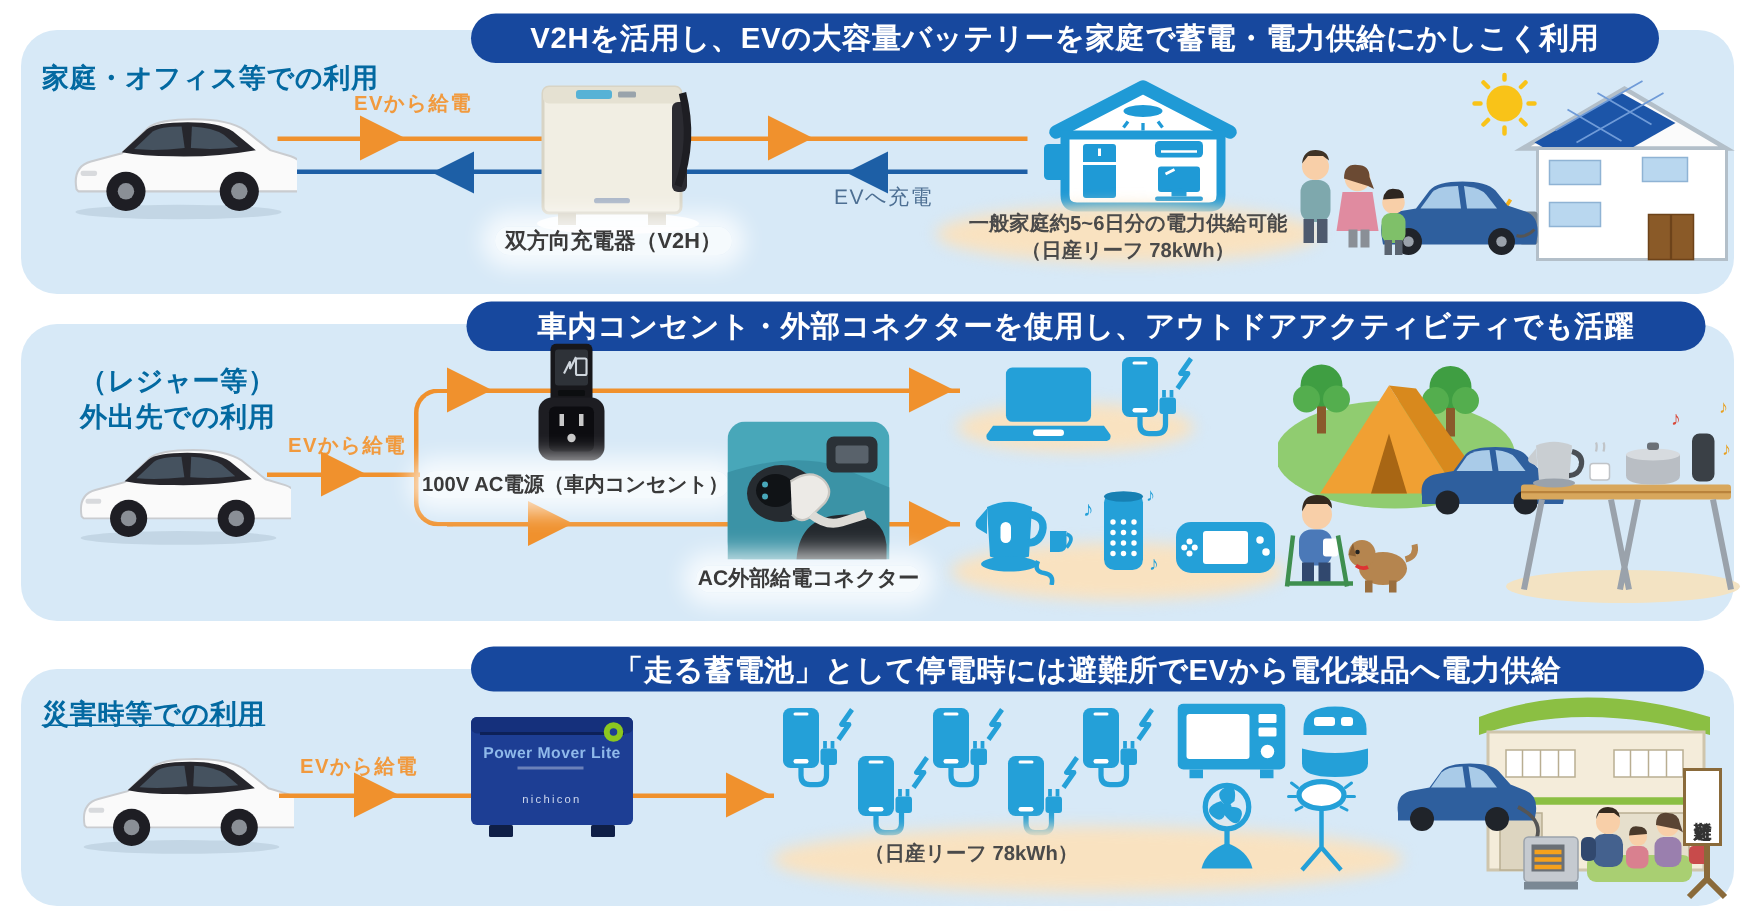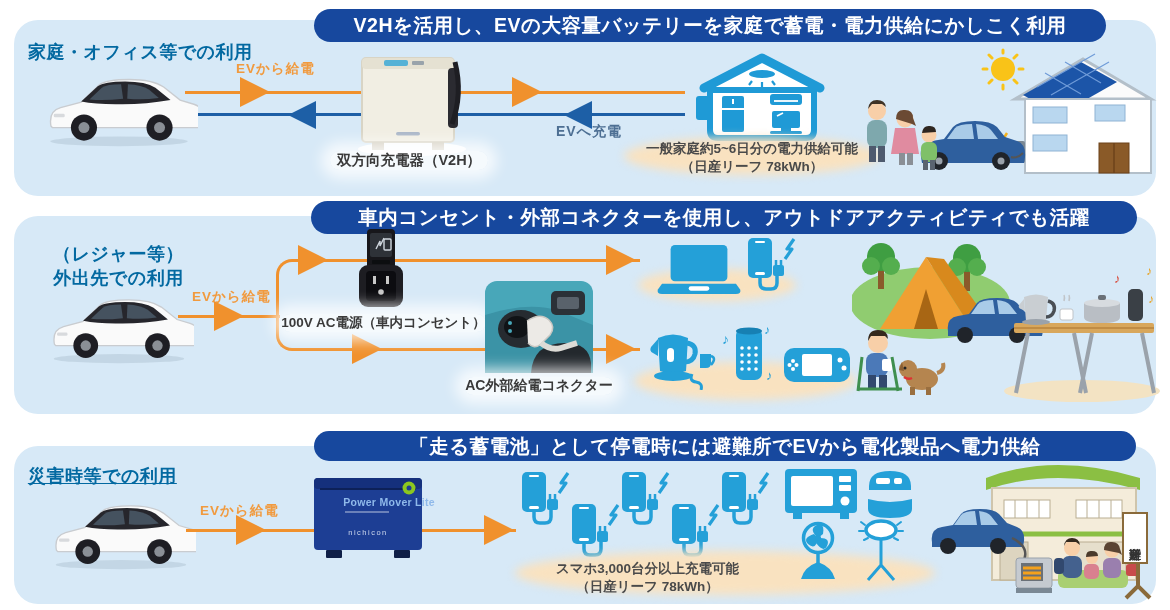--- a/index.html
+++ b/index.html
@@ -11,21 +11,21 @@
   font-size:19.5px; display:flex; align-items:center; justify-content:center; letter-spacing:.5px; white-space:nowrap; }
 .sec-title { position:absolute; font-weight:800; color:#0369a1; font-size:18px; letter-spacing:.5px; white-space:nowrap; }
 .sec-title.center { text-align:center; line-height:1.35; }
 .hline { position:absolute; height:3px; }
 .oline { background:#f0912d; }
 .bline { background:#1d5fa6; }
 .arr-r { position:absolute; width:0; height:0; border-top:15px solid transparent; border-bottom:15px solid transparent; border-left:30px solid #f0912d; }
 .arr-l { position:absolute; width:0; height:0; border-top:14px solid transparent; border-bottom:14px solid transparent; border-right:28px solid #1d5fa6; }
 .bracket { position:absolute; border-left:3px solid #f0912d; border-top:3px solid #f0912d; border-bottom:3px solid #f0912d; border-radius:16px 0 0 16px; }
 .olabel { position:absolute; color:#f19a3e; font-weight:bold; font-size:13.5px; letter-spacing:1px; white-space:nowrap; }
-.blabel { position:absolute; color:#4d6f93; font-weight:bold; font-size:14px; letter-spacing:1px; white-space:nowrap; }
+.blabel { position:absolute; color:#4d6f93; font-weight:normal; font-size:14px; letter-spacing:1px; white-space:nowrap; }
 .dlabel { position:absolute; color:#3a3a3a; font-size:14.5px; font-weight:600; text-align:center;
   background:rgba(255,255,255,.75); border-radius:24px; box-shadow:0 0 14px 9px rgba(255,255,255,.75); white-space:nowrap; }
 .glow { position:absolute; background:#f9e2c0; border-radius:50%; filter:blur(5px); }
 .cap { position:absolute; color:#4a4a4a; font-size:13.5px; text-align:center; line-height:1.3; font-weight:600; }
 .pm-name { position:absolute; color:#8fb9ea; font-weight:bold; font-size:10.5px; text-align:center; letter-spacing:.3px; }
 .pm-sub { position:absolute; background:rgba(255,255,255,.35); }
 .pm-brand { position:absolute; color:#cfd9ee; font-size:7.5px; text-align:center; letter-spacing:1.5px; }
 .sign { position:absolute; background:#fff; border:2px solid #8a6a3a; color:#333; font-size:12px; font-weight:bold;
   writing-mode:vertical-rl; text-align:center; display:flex; align-items:center; justify-content:center; line-height:1; }
 </style>
@@ -339,21 +339,21 @@
 
   <svg class="abs" style="left:312px;top:478px;" width="112" height="84" viewBox="0 0 112 84">
     <rect x="2" y="0" width="108" height="72" rx="4" fill="#1d3e94"></rect>
     <rect x="2" y="0" width="108" height="11" rx="4" fill="#15307c"></rect>
     <path d="M8 11 h96" stroke="#0d2158" stroke-width="2"></path>
     <circle cx="97" cy="10" r="6.5" fill="#8cc71f"></circle>
     <circle cx="97" cy="10" r="2.5" fill="#1d3e94"></circle>
     <rect x="14" y="72" width="16" height="8" rx="1" fill="#0f1f47"></rect>
     <rect x="82" y="72" width="16" height="8" rx="1" fill="#0f1f47"></rect>
   </svg>
-  <div class="pm-name" style="left:335px;top:496px;width:100px;text-align:right;">Power Mover Lite</div>
+  <div class="pm-name" style="left:318px;top:496px;width:100px;">Power Mover Lite</div>
   <div class="pm-sub" style="left:345px;top:511px;width:44px;height:2px;"></div>
   <div class="pm-brand" style="left:318px;top:528px;width:100px;">nichicon</div>
 
   <svg class="abs" style="left:520px;top:470px;" width="250" height="88" viewBox="0 0 250 88">
     <defs>
       <g id="pu">
         <rect x="0" y="0" width="24" height="40" rx="5" fill="#24a0d8"></rect>
         <rect x="7" y="34" width="10" height="3" rx="1.5" fill="#fff"></rect>
         <rect x="7" y="3" width="10" height="2" rx="1" fill="#fff"></rect>
         <path d="M12 40 v5 q0 6 6 6 h5 q6 0 6 -6 v-7" fill="none" stroke="#24a0d8" stroke-width="3.5"></path>
@@ -364,21 +364,20 @@
     </defs>
     <use href="#pu" x="2" y="2"></use>
     <use href="#pu" x="52" y="34"></use>
     <use href="#pu" x="102" y="2"></use>
     <use href="#pu" x="152" y="34"></use>
     <use href="#pu" x="202" y="2"></use>
   </svg>
 
   <div class="glow" style="left:515px;top:551px;width:420px;height:44px;"></div>
   <div class="cap" style="left:530px;top:560px;width:235px;">
-    <div>スマホ3,000台分以上充電可能</div>
     <div>（日産リーフ 78kWh）</div>
   </div>
 
   <svg class="abs" style="left:785px;top:469px;" width="72" height="50" viewBox="0 0 72 50">
     <rect width="72" height="44" rx="4" fill="#24a0d8"></rect>
     <rect x="6" y="7" width="42" height="30" rx="2" fill="#fff"></rect>
     <rect x="54" y="7" width="12" height="6" rx="1" fill="#fff"></rect>
     <rect x="54" y="16" width="12" height="6" rx="1" fill="#fff"></rect>
     <circle cx="60" cy="32" r="4.5" fill="#fff"></circle>
     <rect x="8" y="44" width="9" height="6" fill="#24a0d8"></rect>

